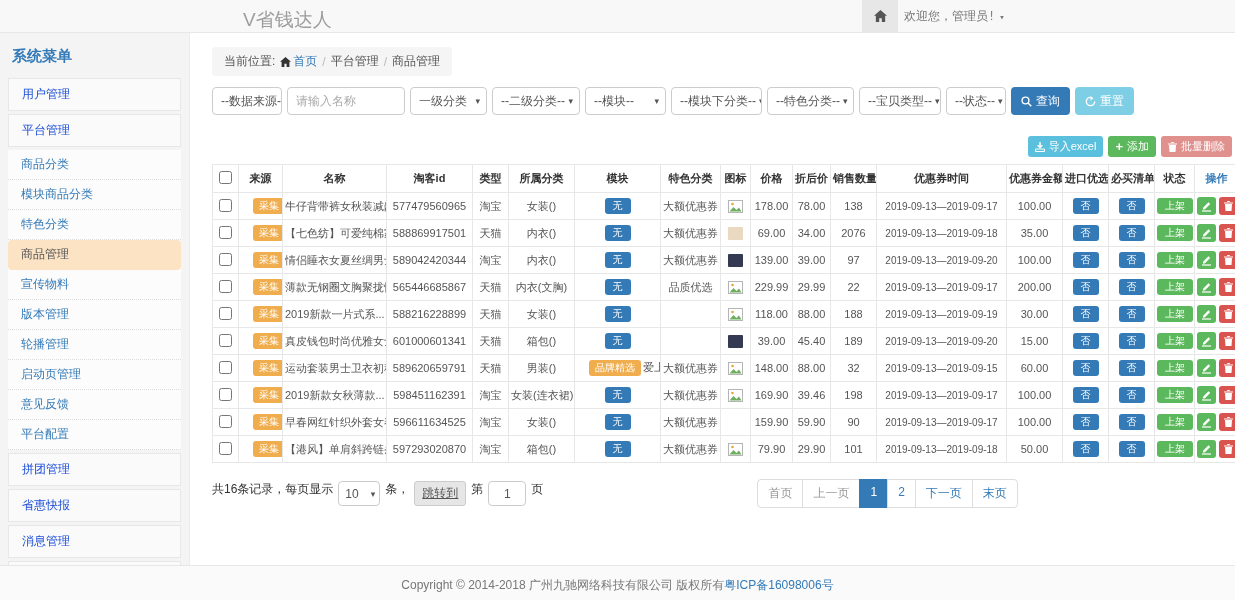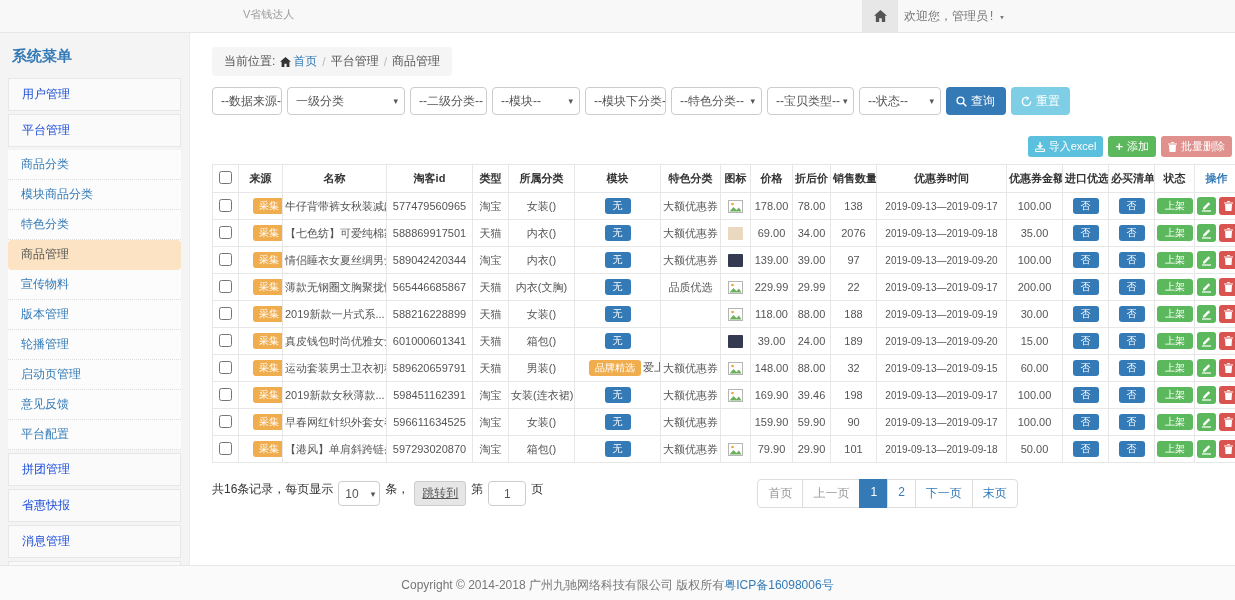--- a/index.html
+++ b/index.html
@@ -2,21 +2,21 @@
 <html style="--primary: #337ab7; --info: #5bc0de; --info-muted: #7ecfe5; --success: #5cb85c; --warning: #f0ad4e; --danger: #d9534f; --danger-muted: #e0908d; --active-menu-bg: #fbe3c3;"><head>
 <meta charset="utf-8">
 <style>
   * { margin:0; padding:0; box-sizing:border-box; }
   html,body { width:1235px; height:600px; overflow:hidden; background:#fff;
     font-family:"Liberation Sans","DejaVu Sans",sans-serif; color:#333; }
   body { position:relative; font-size:12px; }
 
   
   .topbar { position:relative; height:33px; background:#f8f8f8; border-bottom:1px solid #e7e7e7; }
-  .topbar-title { position:absolute; left:243px; top:7px; font-size:11px; color:#9d9d9d; }
+  .topbar-title { position:absolute; left:243px; top:7px; font-size:19px; color:#9d9d9d; }
   .topbar-right { position:absolute; left:862px; top:0; height:100%; display:flex; align-items:center; }
   .home-box { width:36px; height:100%; background:#e7e7e7; display:flex; align-items:center; justify-content:center; cursor:pointer; }
   .welcome { margin-left:6px; color:#777; cursor:pointer;font-family:Liberation Mono, monospace; }
   .welcome .caret { margin-left:4px; font-size:9px; color:#777; }
 
   
   .page { display:flex; height:532px; }
   .sidebar { width:190px; background:#f4f4f4; border-right:1px solid #ececec; padding:10px 8px 0 8px; overflow:hidden; }
   .side-title { color:var(--primary); font-weight:bold; font-size:15px; margin:4px 4px 12px 4px; }
   .side-header { background:#fafafa; border:1px solid #e7e7e7; padding:7px 13px; margin-bottom:3px; color:#1d4ed8; cursor:pointer; }
@@ -154,20 +154,21 @@
       <span class="sep">/</span>
       <span class="bc-part">平台管理</span>
       <span class="sep">/</span>
       <span class="bc-part">商品管理</span>
     </div>
 
     <div class="filters" id="filter-bar">
         <div class="sel">
           <span class="sel-v">--数据来源--</span>
         </div>
+        <input class="txt-input" placeholder="请输入名称" style="">
         <div class="sel">
           <span class="sel-v">一级分类</span>
           <span class="caret">▾</span>
         </div>
         <div class="sel">
           <span class="sel-v">--二级分类--</span>
           <span class="caret">▾</span>
         </div>
         <div class="sel">
           <span class="sel-v">--模块--</span>
@@ -435,21 +436,21 @@
             <td><input type="checkbox" style=""></td>
             <td><span class="badge badge-orange">采集</span></td>
             <td>真皮钱包时尚优雅女士...</td>
             <td>601000601341</td>
             <td>天猫</td>
             <td>箱包()</td>
             <td><span class="badge badge-blue">无</span></td>
             <td></td>
             <td><span class="thumb photo-dark"></span></td>
             <td>39.00</td>
-            <td>24.00</td>
+            <td>45.40</td>
             <td>189</td>
             <td class="col-time">2019-09-13—2019-09-20</td>
             <td>15.00</td>
             <td><span class="badge badge-blue">否</span></td>
             <td><span class="badge badge-blue">否</span></td>
             <td><span class="badge badge-green">上架</span></td>
             <td><button class="op-btn op-edit">
                 <svg width="11" height="11" viewBox="0 0 11 11">
                   <path d="M1 10h9" stroke="#fff" stroke-width="1.2"></path>
                   <path d="M2 8.5V6.8L7.5 1.3l1.7 1.7L3.7 8.5z" fill="#fff"></path>

